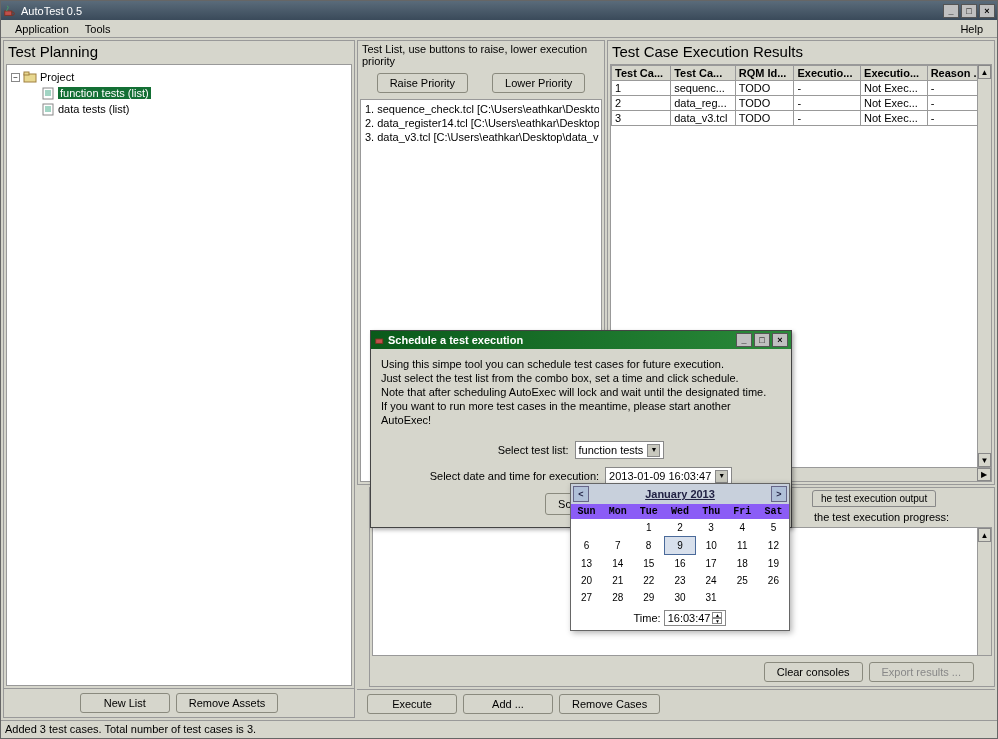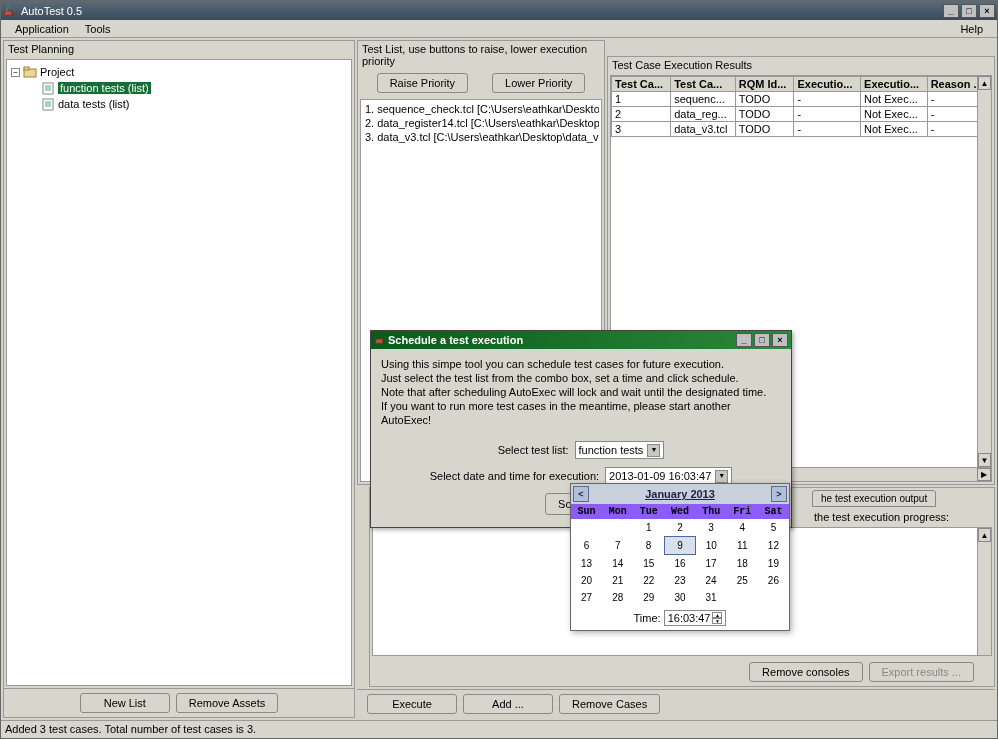--- a/index.html
+++ b/index.html
@@ -7,38 +7,38 @@
 .window { width: 998px; height: 739px; border: 1px solid #666; background: #d4d4ca; display: flex; flex-direction: column; }
 .titlebar { background: linear-gradient(to bottom, #5a6b7a, #3a4a5a); color: #fff; height: 19px; display: flex; align-items: center; padding: 0 2px; font-size: 11px; }
 .titlebar .icon { width: 14px; height: 14px; margin-right: 4px; display: inline-flex; }
 .titlebar .spacer { flex: 1; }
 .winbtn { width: 16px; height: 14px; background: #c0c0c0; border: 1px solid #555; margin-left: 2px; display: flex; align-items: center; justify-content: center; font-size: 9px; font-weight: bold; color: #000; cursor: pointer; }
 .menubar { background: #d6d6cc; height: 18px; display: flex; align-items: center; padding: 0 6px; border-bottom: 1px solid #999; }
 .menuitem { padding: 2px 8px; cursor: pointer; }
 .menubar .spacer { flex: 1; }
 .body { flex: 1; display: flex; position: relative; }
 .left { width: 352px; border: 1px solid #999; margin: 2px 1px 2px 2px; display: flex; flex-direction: column; background: #d6d6cc; }
-.panelhead { padding: 2px 4px; font-size: 11px; }
+.panelhead { padding: 2px 4px; font-size: 15px; }
 .tree { flex: 1; background: #fff; border: 1px solid #999; margin: 2px; padding: 4px; overflow: auto; }
 .tree-row { display: flex; align-items: center; height: 16px; white-space: nowrap; }
 .tree-row .toggle { width: 9px; height: 9px; border: 1px solid #888; display: inline-flex; align-items: center; justify-content: center; font-size: 8px; margin-right: 3px; cursor: pointer; }
 .tree-row .folder-icon { width: 14px; height: 13px; display: inline-block; margin-right: 3px; }
 .tree-row .file-icon { width: 14px; height: 13px; display: inline-block; margin-right: 3px; }
 .tree-row.sel span.label { background: #136f34; color: #fff; padding: 0 2px; }
 .tree-row.child { padding-left: 30px; }
 .buttonrow { display: flex; justify-content: center; gap: 6px; padding: 4px; border-top: 1px solid #999; }
 .btn { background: #d6d6cc; border: 1px solid #8a8a7e; border-radius: 3px; padding: 3px 12px; min-width: 90px; text-align: center; cursor: pointer; }
 .right { flex: 1; margin: 2px 2px 2px 1px; display: flex; flex-direction: column; gap: 2px; }
 .topright { display: flex; gap: 2px; flex: 1; min-height: 0; }
 .testlist { width: 248px; border: 1px solid #999; background: #d6d6cc; display: flex; flex-direction: column; }
 .listhead { padding: 2px 4px; text-align: left; }
 .pribtns { display: flex; justify-content: center; gap: 24px; padding: 4px; }
 .listbody { flex: 1; background: #fff; border: 1px solid #999; margin: 2px; padding: 2px; font-size: 11px; overflow: hidden; }
 .listbody .item { white-space: nowrap; overflow: hidden; padding: 1px 2px; }
-.results { flex: 1; border: 1px solid #999; background: #d6d6cc; display: flex; flex-direction: column; overflow: hidden; margin-top: 16px; }
+.results { flex: 1; border: 1px solid #999; background: #d6d6cc; display: flex; flex-direction: column; overflow: hidden; }
 .grid { flex: 1; background: #fff; border: 1px solid #999; margin: 2px; overflow: auto; position: relative; }
 table { border-collapse: collapse; width: 100%; }
 th, td { border: 1px solid #999; padding: 1px 3px; font-size: 11px; text-align: left; white-space: nowrap; overflow: hidden; }
 th { background: #d6d6cc; }
 .scrollr { position: absolute; right: 0; top: 0; bottom: 0; width: 14px; background: #d6d6cc; border-left: 1px solid #999; }
 .scrollr .arrow { height: 14px; border: 1px solid #888; display: flex; align-items: center; justify-content: center; font-size: 8px; cursor: pointer; }
 .scrollb { position: absolute; left: 0; right: 0; bottom: 0; height: 14px; background: #d6d6cc; border-top: 1px solid #999; display: flex; }
 .scrollb .arrow { width: 14px; border: 1px solid #888; display: flex; align-items: center; justify-content: center; font-size: 8px; cursor: pointer; }
 .scrollb .track { flex: 1; }
 .bottomright { height: 200px; border: 1px solid #999; background: #d6d6cc; display: flex; flex-direction: column; position: relative; margin-left: 12px; }
@@ -202,21 +202,21 @@
         <div class="tabs">
           <div class="tab">he test execution output</div>
         </div>
         <div class="consolehdr">the test execution progress:</div>
         <div class="console">
           <div class="scrollr">
             <div class="arrow">▲</div>
           </div>
         </div>
         <div class="rightbtns">
-          <div class="btn">Remove consoles</div>
+          <div class="btn">Clear consoles</div>
           <div class="btn disabled">Export results ...</div>
         </div>
       </div>
 
       <div class="buttonrow" style="justify-content:flex-start;padding-left:10px">
         <div class="btn">Execute</div>
         <div class="btn">Add ...</div>
         <div class="btn">Remove Cases</div>
       </div>
     </div>

